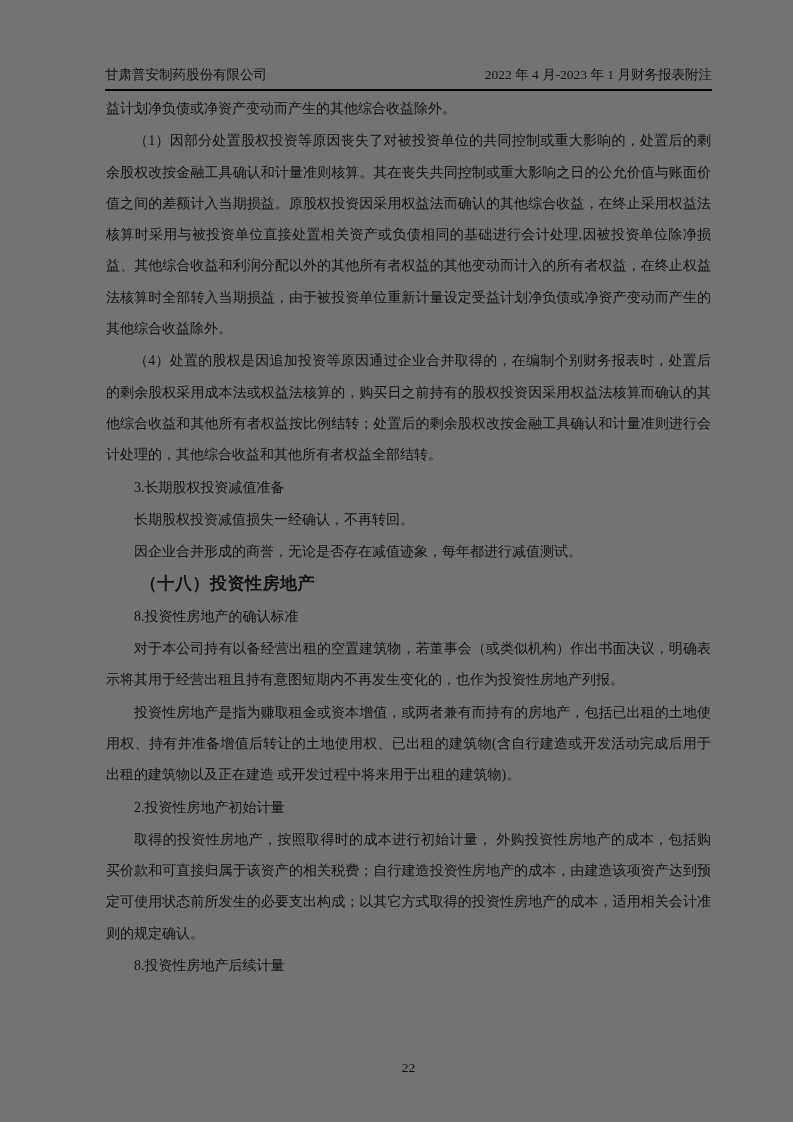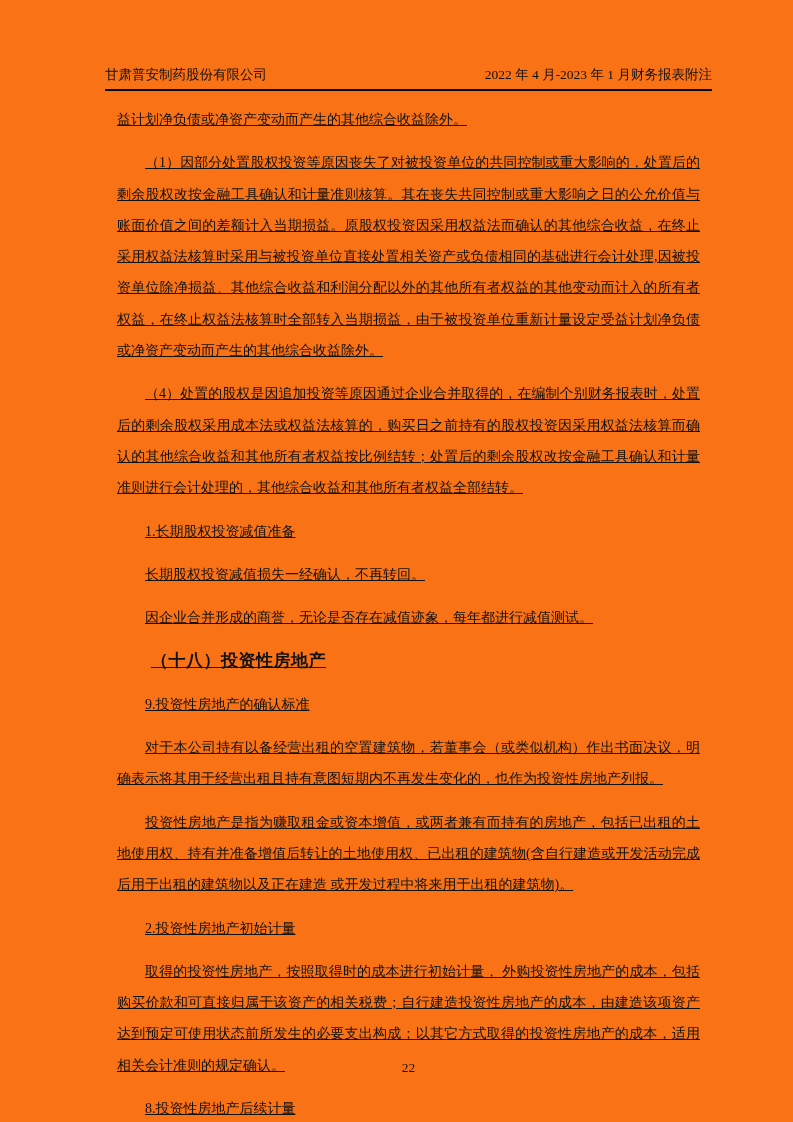--- a/index.html
+++ b/index.html
@@ -1,21 +1,21 @@
 <!DOCTYPE html>
 <html><head>
 <meta charset="utf-8">
 <style>
   html, body { margin: 0; padding: 0; background: #888; }
   .page {
     position: relative;
     width: 793px;
     height: 1122px;
     margin: 0 auto;
-    background: #f97316;
+    background: #737373;
     color: #111;
     font-family: "Liberation Serif", "DejaVu Serif", serif;
     overflow: hidden;
   }
   .header {
     position: absolute;
     left: 105px;
     width: 607px;
     top: 66px;
     display: flex;
@@ -28,21 +28,21 @@
   }
   .content {
     position: absolute;
     left: 105px;
     width: 607px;
     top: 92px;
     font-size: 14px;
     line-height: 31.3px;
     text-align: justify;
   }
-  .content p { margin: 12px; text-decoration: underline; }
+  .content p { margin: 1px; }
   .p-cont   { text-indent: 0; }
   .p-indent { text-indent: 2em; }
   .p-heading {
     text-indent: 2em;
     font-weight: bold;
     font-family: "Liberation Sans", "DejaVu Sans", sans-serif;
     font-size: 17px;
     letter-spacing: 0.5px;
   }
   .footer {
@@ -62,25 +62,25 @@
 
   <div class="header">
     <span>甘肃普安制药股份有限公司</span>
     <span>2022 年 4 月-2023 年 1 月财务报表附注</span>
   </div>
 
   <div class="content">
     <p class="p-cont">益计划净负债或净资产变动而产生的其他综合收益除外。</p>
     <p class="p-indent">（1）因部分处置股权投资等原因丧失了对被投资单位的共同控制或重大影响的，处置后的剩余股权改按金融工具确认和计量准则核算。其在丧失共同控制或重大影响之日的公允价值与账面价值之间的差额计入当期损益。原股权投资因采用权益法而确认的其他综合收益，在终止采用权益法核算时采用与被投资单位直接处置相关资产或负债相同的基础进行会计处理,因被投资单位除净损益、其他综合收益和利润分配以外的其他所有者权益的其他变动而计入的所有者权益，在终止权益法核算时全部转入当期损益，由于被投资单位重新计量设定受益计划净负债或净资产变动而产生的其他综合收益除外。</p>
     <p class="p-indent">（4）处置的股权是因追加投资等原因通过企业合并取得的，在编制个别财务报表时，处置后的剩余股权采用成本法或权益法核算的，购买日之前持有的股权投资因采用权益法核算而确认的其他综合收益和其他所有者权益按比例结转；处置后的剩余股权改按金融工具确认和计量准则进行会计处理的，其他综合收益和其他所有者权益全部结转。</p>
-    <p class="p-indent">1.长期股权投资减值准备</p>
+    <p class="p-indent">3.长期股权投资减值准备</p>
     <p class="p-indent">长期股权投资减值损失一经确认，不再转回。</p>
     <p class="p-indent">因企业合并形成的商誉，无论是否存在减值迹象，每年都进行减值测试。</p>
     <p class="p-heading">（十八）投资性房地产</p>
-    <p class="p-indent">9.投资性房地产的确认标准</p>
+    <p class="p-indent">8.投资性房地产的确认标准</p>
     <p class="p-indent">对于本公司持有以备经营出租的空置建筑物，若董事会（或类似机构）作出书面决议，明确表示将其用于经营出租且持有意图短期内不再发生变化的，也作为投资性房地产列报。</p>
     <p class="p-indent">投资性房地产是指为赚取租金或资本增值，或两者兼有而持有的房地产，包括已出租的土地使用权、持有并准备增值后转让的土地使用权、已出租的建筑物(含自行建造或开发活动完成后用于出租的建筑物以及正在建造 或开发过程中将来用于出租的建筑物)。</p>
     <p class="p-indent">2.投资性房地产初始计量</p>
     <p class="p-indent">取得的投资性房地产，按照取得时的成本进行初始计量， 外购投资性房地产的成本，包括购买价款和可直接归属于该资产的相关税费；自行建造投资性房地产的成本，由建造该项资产达到预定可使用状态前所发生的必要支出构成；以其它方式取得的投资性房地产的成本，适用相关会计准则的规定确认。</p>
     <p class="p-indent">8.投资性房地产后续计量</p>
   </div>
 
   <div class="footer">
     <span>22</span>
   </div>

